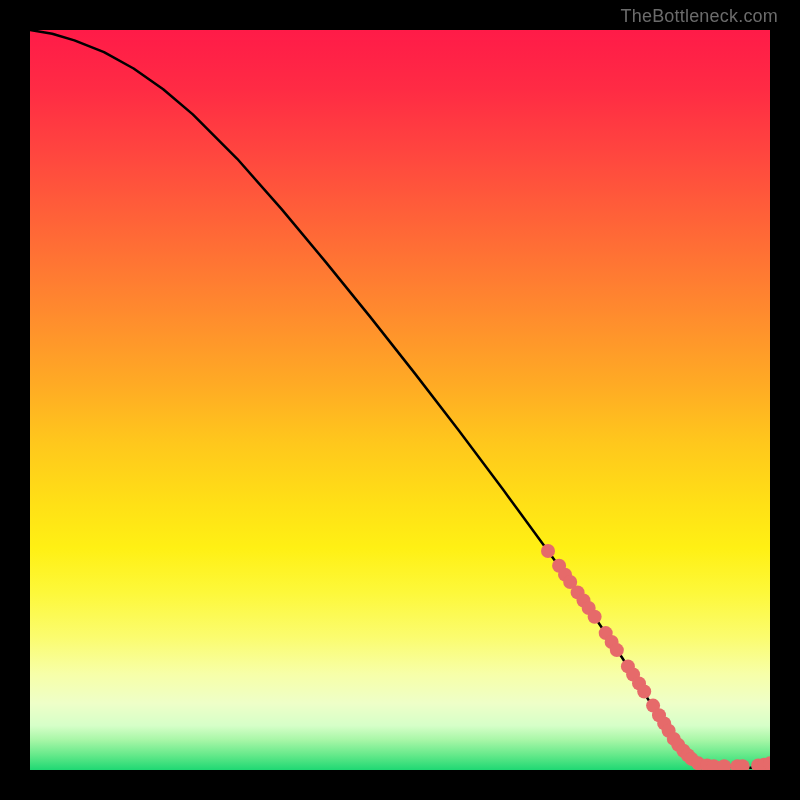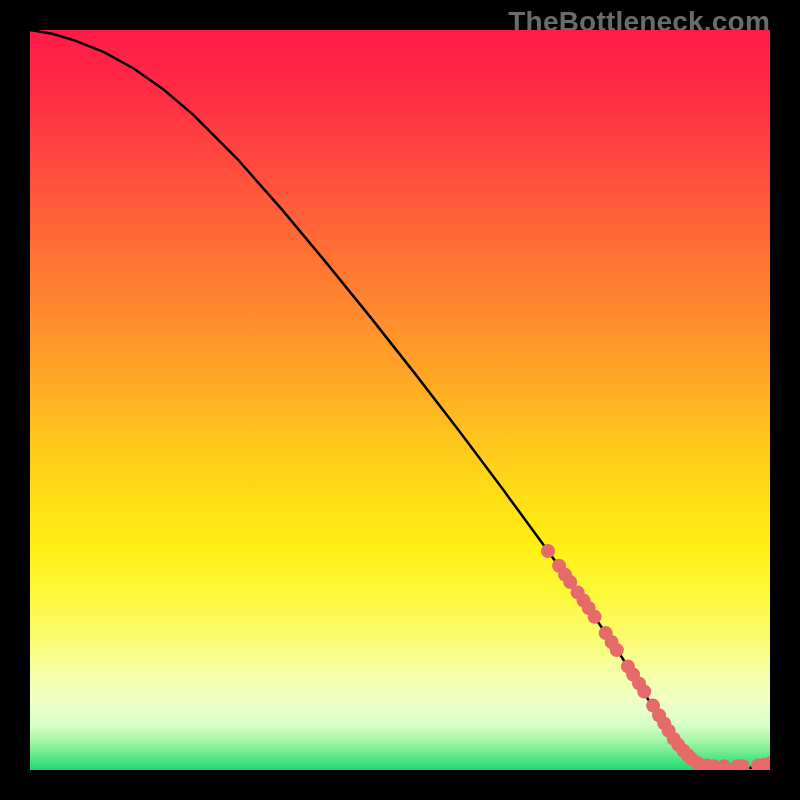--- a/index.html
+++ b/index.html
@@ -51,24 +51,24 @@
   }
   svg.overlay {
     position: absolute;
     inset: 0;
     width: 100%;
     height: 100%;
   }
   .watermark {
     position: absolute;
     top: 6px;
-    right: 30px;
+    right: 22px;
     color: #6b6b6b;
-    font-size: 28px;
-    font-weight: 700;
+    font-size: 18px;
+    font-weight: 400;
     letter-spacing: 0.2px;
   }
 </style>
 </head>
 <body>
 
 <div class="stage">
 
   <div class="watermark">TheBottleneck.com</div>
 

